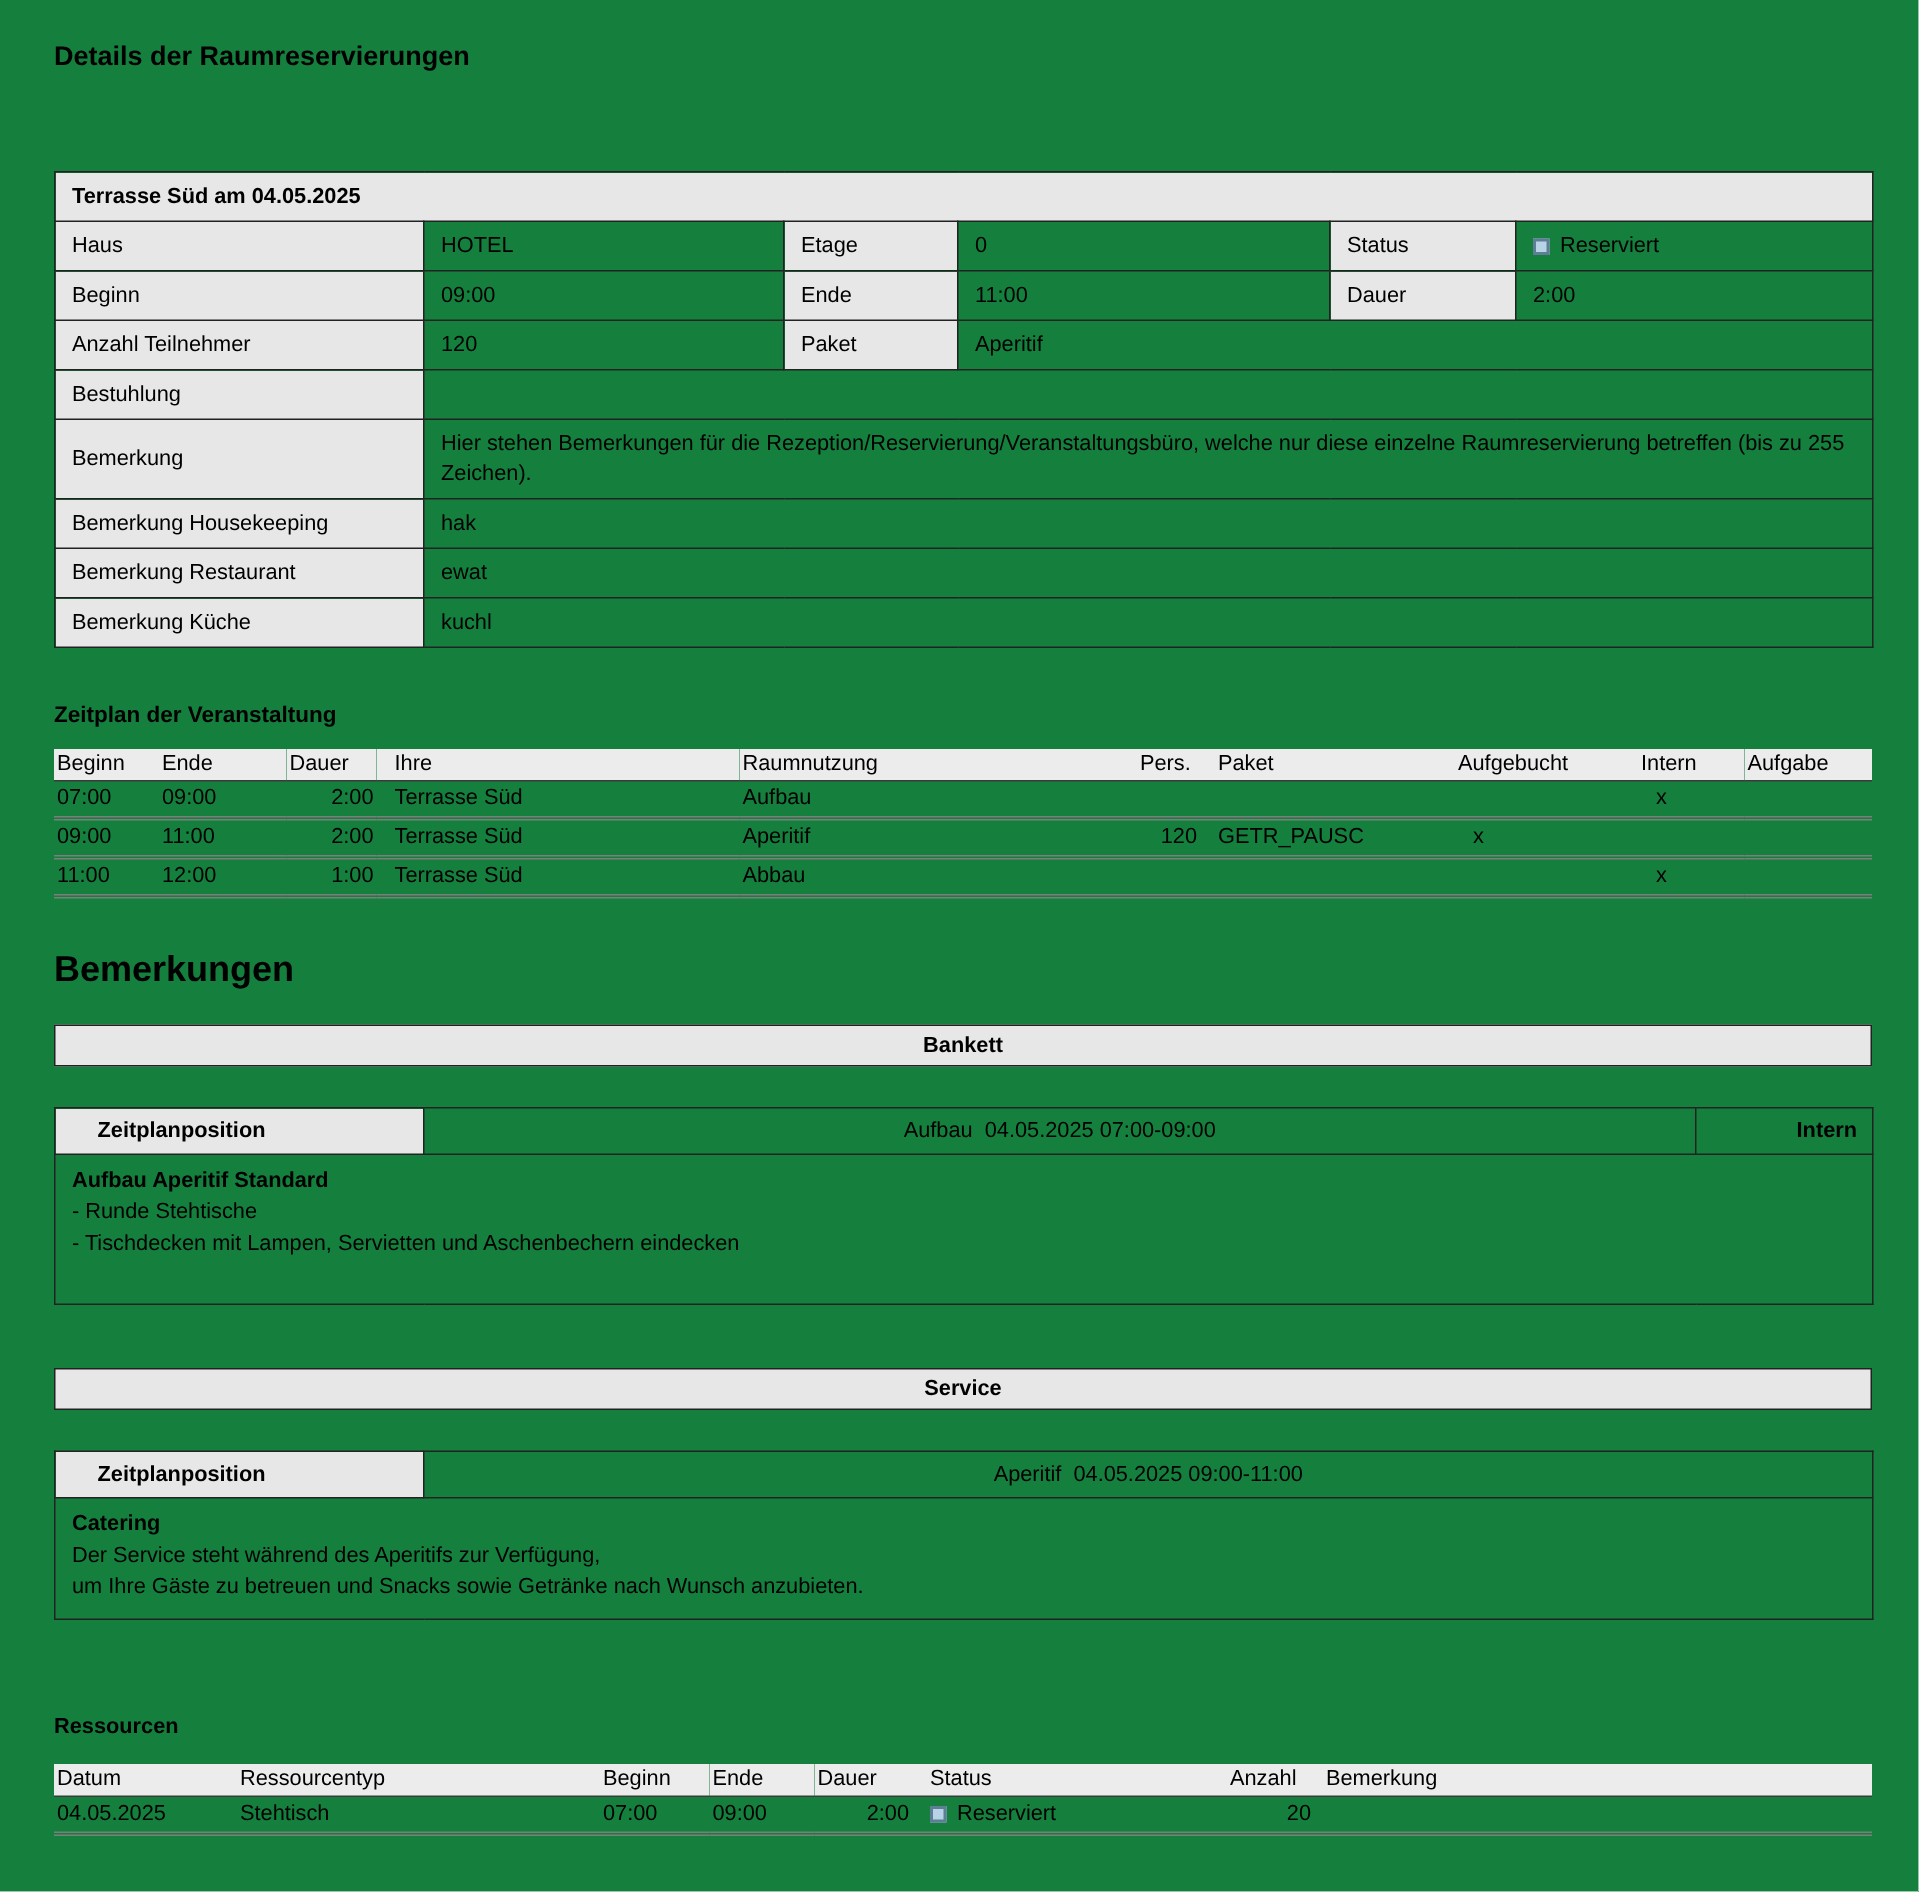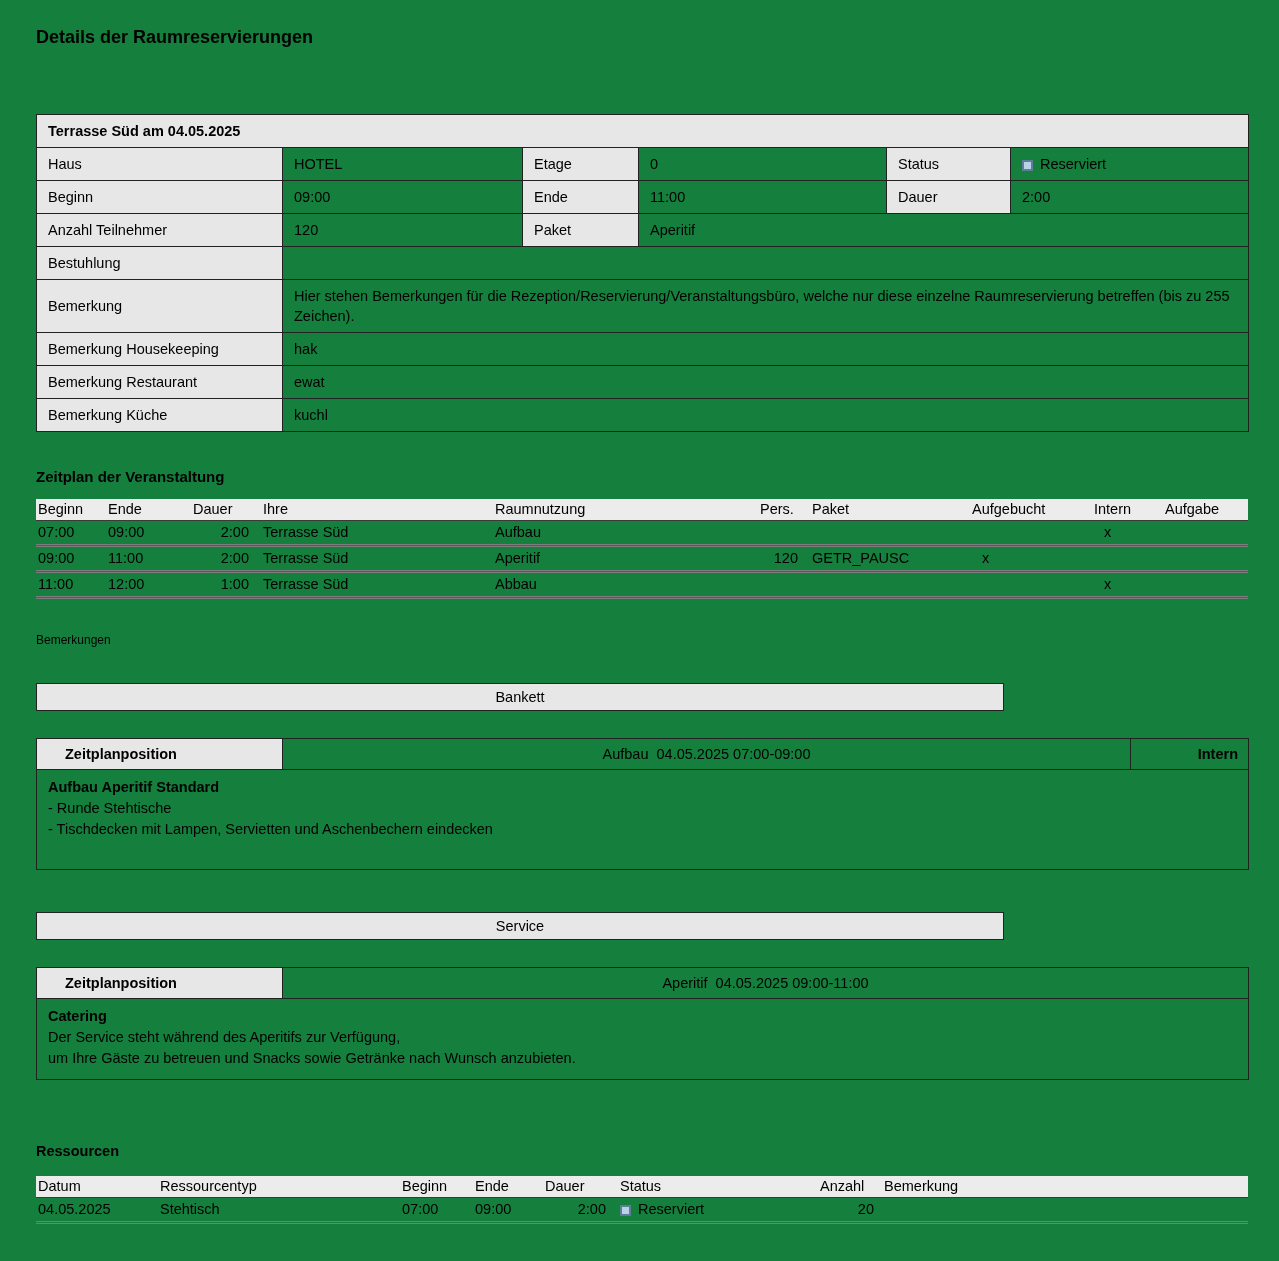--- a/index.html
+++ b/index.html
@@ -35,21 +35,21 @@
   .status-icon {
     display: inline-block;
     width: 11px; height: 11px;
     background: #b8d2e6;
     border: 2px solid #5e7e98;
     vertical-align: -2px;
     margin-right: 7px;
   }
   
   .section-heading { position: absolute; left: 36px; font-weight: bold; font-size: 15px; }
-  .big-heading { position: absolute; left: 36px; font-weight: normal; font-size: 12px; }
+  .big-heading { position: absolute; left: 36px; font-weight: bold; font-size: 24px; }
   
   .list-table {
     position: absolute; left: 36px; width: 1212px;
     border-collapse: collapse; table-layout: fixed;
   }
   .list-table th {
     background: #ececec;
     font-weight: normal;
     text-align: left;
     border-bottom: 1px solid #3a3a3a;
@@ -61,25 +61,25 @@
     border-bottom: 3px double #7d7d7d;
     padding: 3px 2px;
     line-height: 17px;
     vertical-align: middle;
     overflow: hidden;
   }
   .col-right { text-align: right; }
   .pad-left { padding-left: 12px !important; }
   
   .dept-bar {
-    position: absolute; left: 36px; width: 968px; height: 28px;
+    position: absolute; left: 36px; width: 1212px; height: 28px;
     background: #e7e7e7;
     border: 1px solid #222222;
     text-align: center;
-    font-weight: normal;
+    font-weight: bold;
     line-height: 26px;
   }
   
   .note-table {
     position: absolute; left: 36px; width: 1212px;
     border-collapse: collapse; table-layout: fixed;
   }
   .note-table td { border: 1px solid #222222; overflow: hidden; }
   .zpos-label {
     background: #e7e7e7; font-weight: bold;

